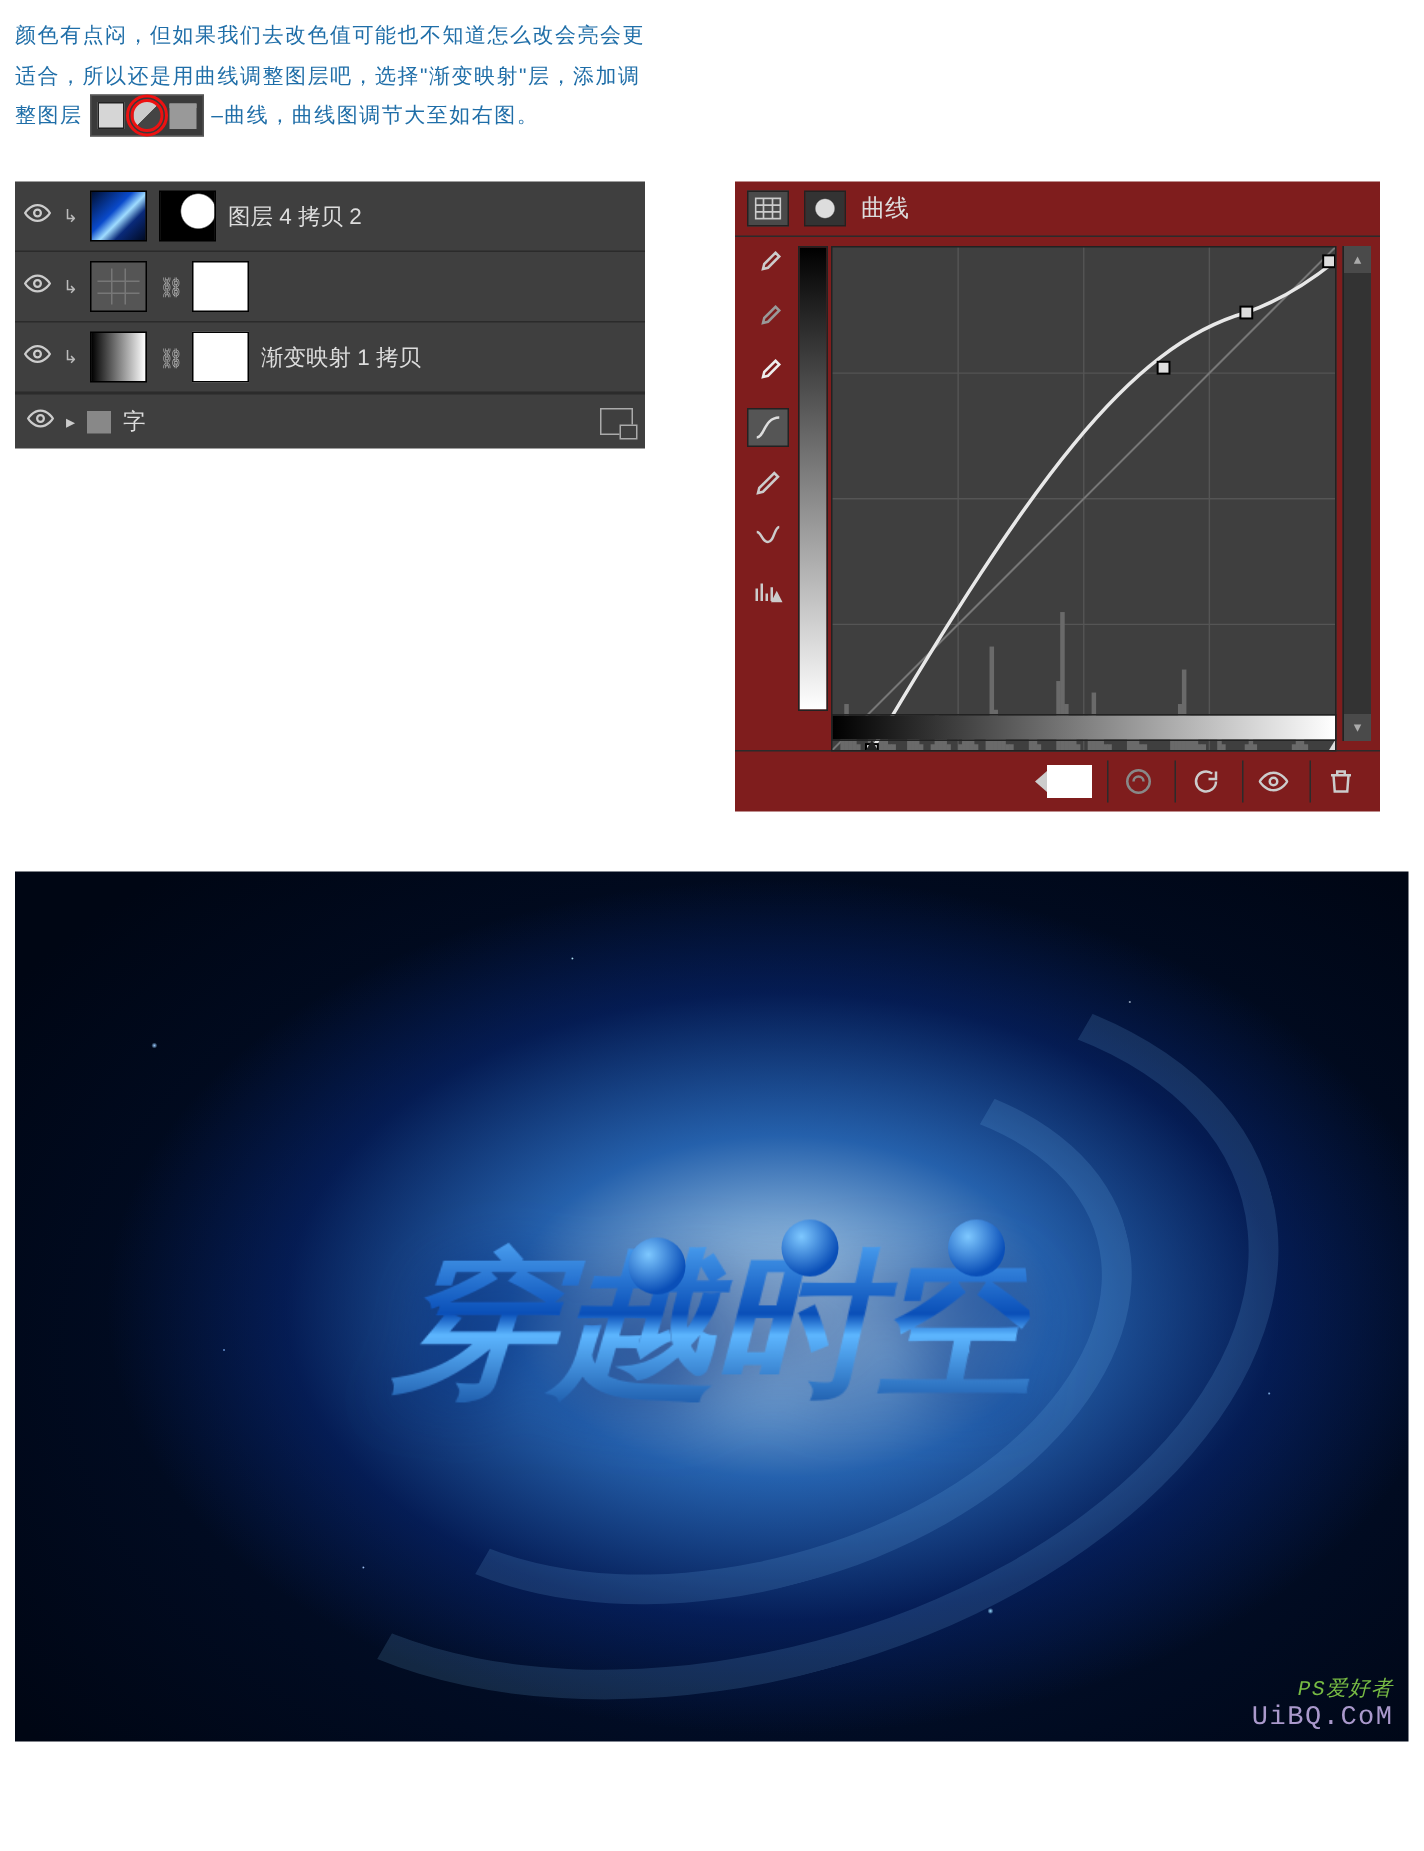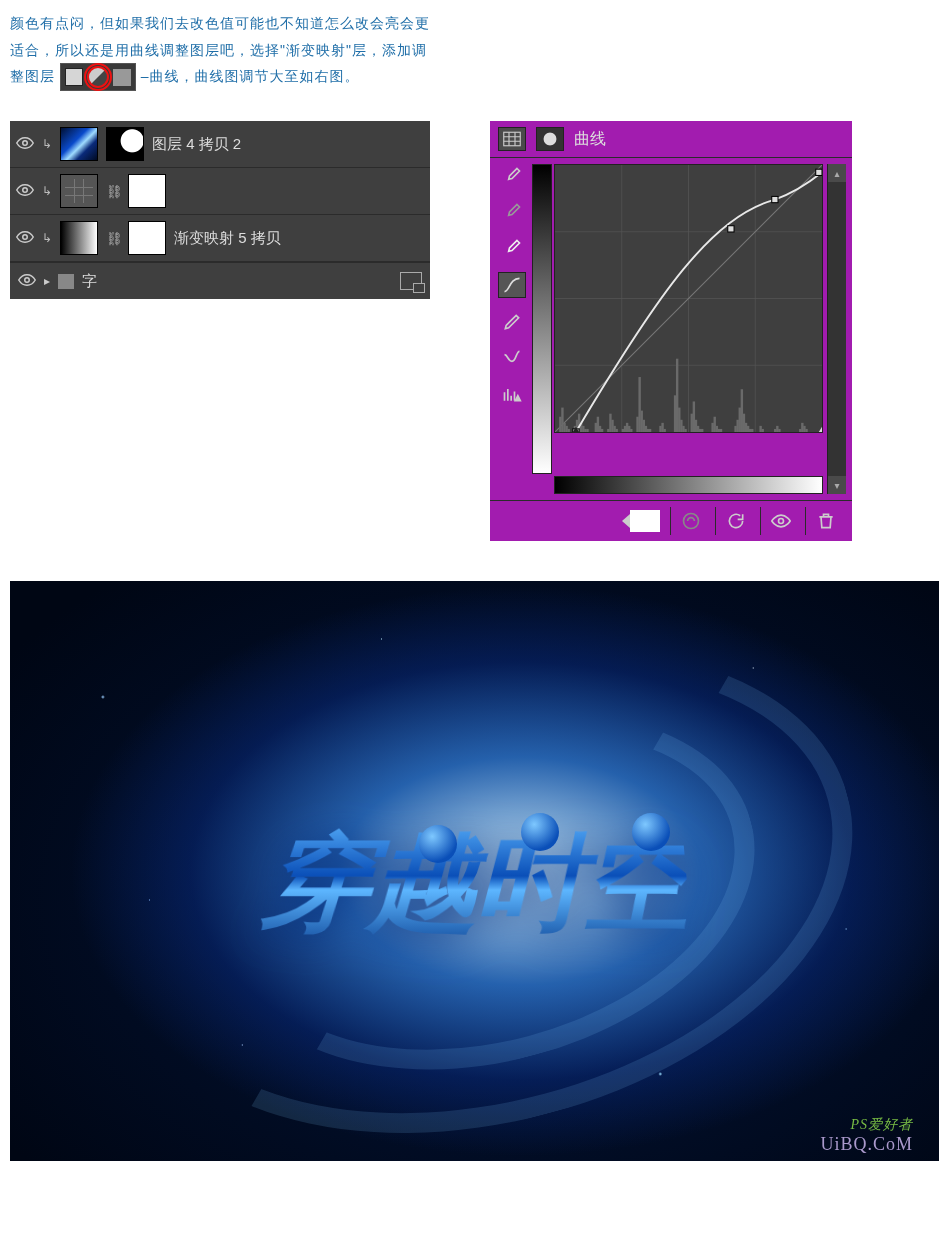--- a/index.html
+++ b/index.html
@@ -105,22 +105,22 @@
     border: 1px solid #aaa;
     position: relative;
   }
   .group-footer-icon::after {
     content:""; position:absolute; right:-4px; bottom:-4px;
     width:10px; height:8px; border:1px solid #aaa; background:#3f3f3f;
   }
 
   
   .curves-panel {
-    width: 362px;
-    background: #a21caf;
+    width: 430px;
+    background: #7f1d1d;
     color: #ddd;
   }
   .curves-header {
     display: flex; align-items: center; gap: 10px;
     padding: 6px 8px;
     border-bottom: 1px solid #2b2b2b;
   }
   .btn-preset {
     width: 26px; height: 22px; border:1px solid #222; background:#4a4a4a;
     display:flex;align-items:center;justify-content:center;
@@ -225,22 +225,22 @@
     filter:drop-shadow(0 6px 20px rgba(0,40,120,0.8));
     white-space:nowrap;
     font-style:italic;
   }
   .dot{position:absolute;width:38px;height:38px;border-radius:50%;
     background:radial-gradient(circle at 35% 30%,#7ec8ff,#0a4fb8 70%);}
   .d1{left:44%;top:42%;}
   .d2{left:55%;top:40%;}
   .d3{left:67%;top:40%;}
   .watermark{
-    position:absolute;right:26px;bottom:6px;color:#a9c;font-size:18px;
-    font-family:Liberation Serif, serif;letter-spacing:1px;
+    position:absolute;right:10px;bottom:6px;color:#a9c;font-size:18px;
+    font-family:Liberation Mono, monospace;letter-spacing:1px;
   }
   .watermark .top{color:#7b4;font-size:14px;display:block;text-align:right;font-style:italic;}
 </style>
 </head>
 <body>
 
 <div class="intro-text">
   <span>颜色有点闷，但如果我们去改色值可能也不知道怎么改会亮会更</span><br>
   <span>适合，所以还是用曲线调整图层吧，选择"渐变映射"层，添加调</span><br>
   <span>整图层</span>
@@ -283,21 +283,21 @@
       <span class="eye-icon">
         <svg viewBox="0 0 24 24" fill="none" stroke="#ccc" stroke-width="2">
             <path d="M1 12s4-7 11-7 11 7 11 7-4 7-11 7S1 12 1 12z"></path>
             <circle cx="12" cy="12" r="3"></circle>
           </svg>
       </span>
       <span class="clip-icon">↳</span>
       <span class="layer-thumb grad-thumb"></span>
       <span class="link-icon">⛓</span>
       <span class="layer-mask"></span>
-      <span class="layer-label">渐变映射 5 拷贝</span>
+      <span class="layer-label">渐变映射 1 拷贝</span>
     </div>
     <div class="group-row">
       <span class="eye-icon">
         <svg viewBox="0 0 24 24" fill="none" stroke="#ccc" stroke-width="2">
             <path d="M1 12s4-7 11-7 11 7 11 7-4 7-11 7S1 12 1 12z"></path>
             <circle cx="12" cy="12" r="3"></circle>
           </svg>
       </span>
       <span class="chev">▸</span>
       <span class="folder-sm"></span>

